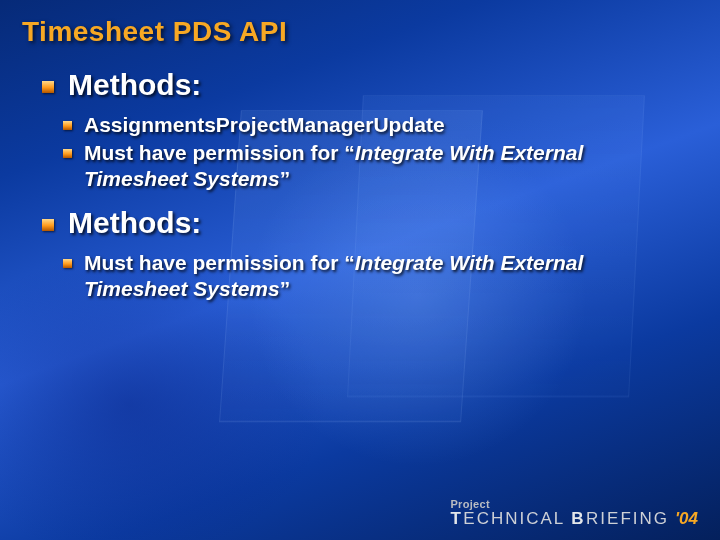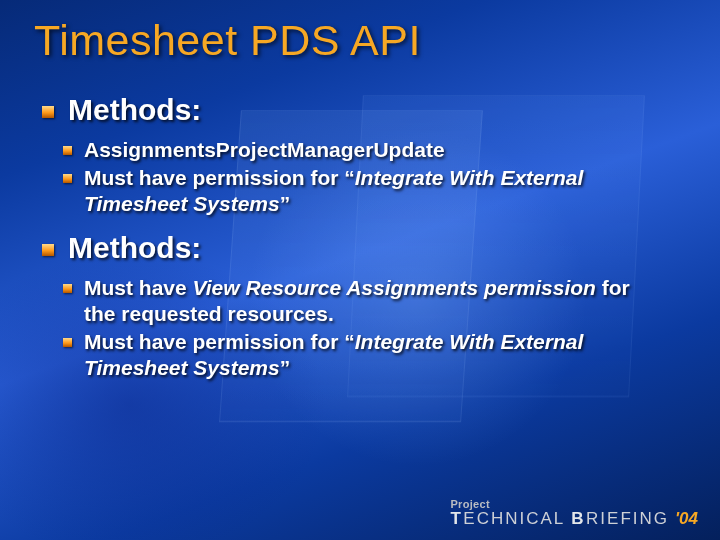--- a/index.html
+++ b/index.html
@@ -25,29 +25,29 @@
   .slide::after{
     content:"";position:absolute;left:355px;top:95px;width:280px;height:300px;
     background:linear-gradient(180deg,rgba(110,160,255,0.09),rgba(40,90,200,0.04));
     border:1px solid rgba(170,200,255,0.08);
     transform:skewX(-3deg);
     filter:blur(0.5px);
   }
   .content{position:relative;z-index:2;}
   .title{
     color:#f7a824;
-    font-weight:normal;
-    font-size:43px;
-    padding:16px 0 0 34px;
+    font-weight:bold;
+    font-size:28px;
+    padding:16px 0 0 22px;
     letter-spacing:0.5px;
     text-shadow:2px 2px 4px rgba(0,0,0,0.70);
     font-family:"Arial Black",Arial,sans-serif;
   }
   .section{
-    margin:28px 0 0 0;
+    margin:20px 0 0 0;
   }
   .sec-row{
     display:flex;align-items:flex-start;
     padding-left:42px;
   }
   .bullet-lg{
     width:12px;height:12px;margin-top:13px;margin-right:14px;flex:0 0 auto;
     background:linear-gradient(180deg,#ffd98a 0%,#ff9a1b 55%,#b35600 100%);
     box-shadow:1px 1px 2px rgba(0,0,0,0.6);
   }
@@ -120,24 +120,20 @@
     </div>
 
     <div class="section" style="margin-top:14px">
       <div class="sec-row">
         <span class="bullet-lg"></span>
         <span class="sec-label">Methods:</span>
       </div>
       <ul class="items">
         <li class="item">
           <span class="bullet-sm"></span>
-          <span class="item-text">Must have <em>View Resource Assignments permission</em> for the requested resources.</span>
-        </li>
-        <li class="item">
-          <span class="bullet-sm"></span>
           <span class="item-text">Must have permission for “<em>Integrate With External Timesheet Systems</em>”</span>
         </li>
       </ul>
     </div>
 
   </div>
 
   <div class="footer">
     <div class="proj">Project</div>
     <div class="tb">

